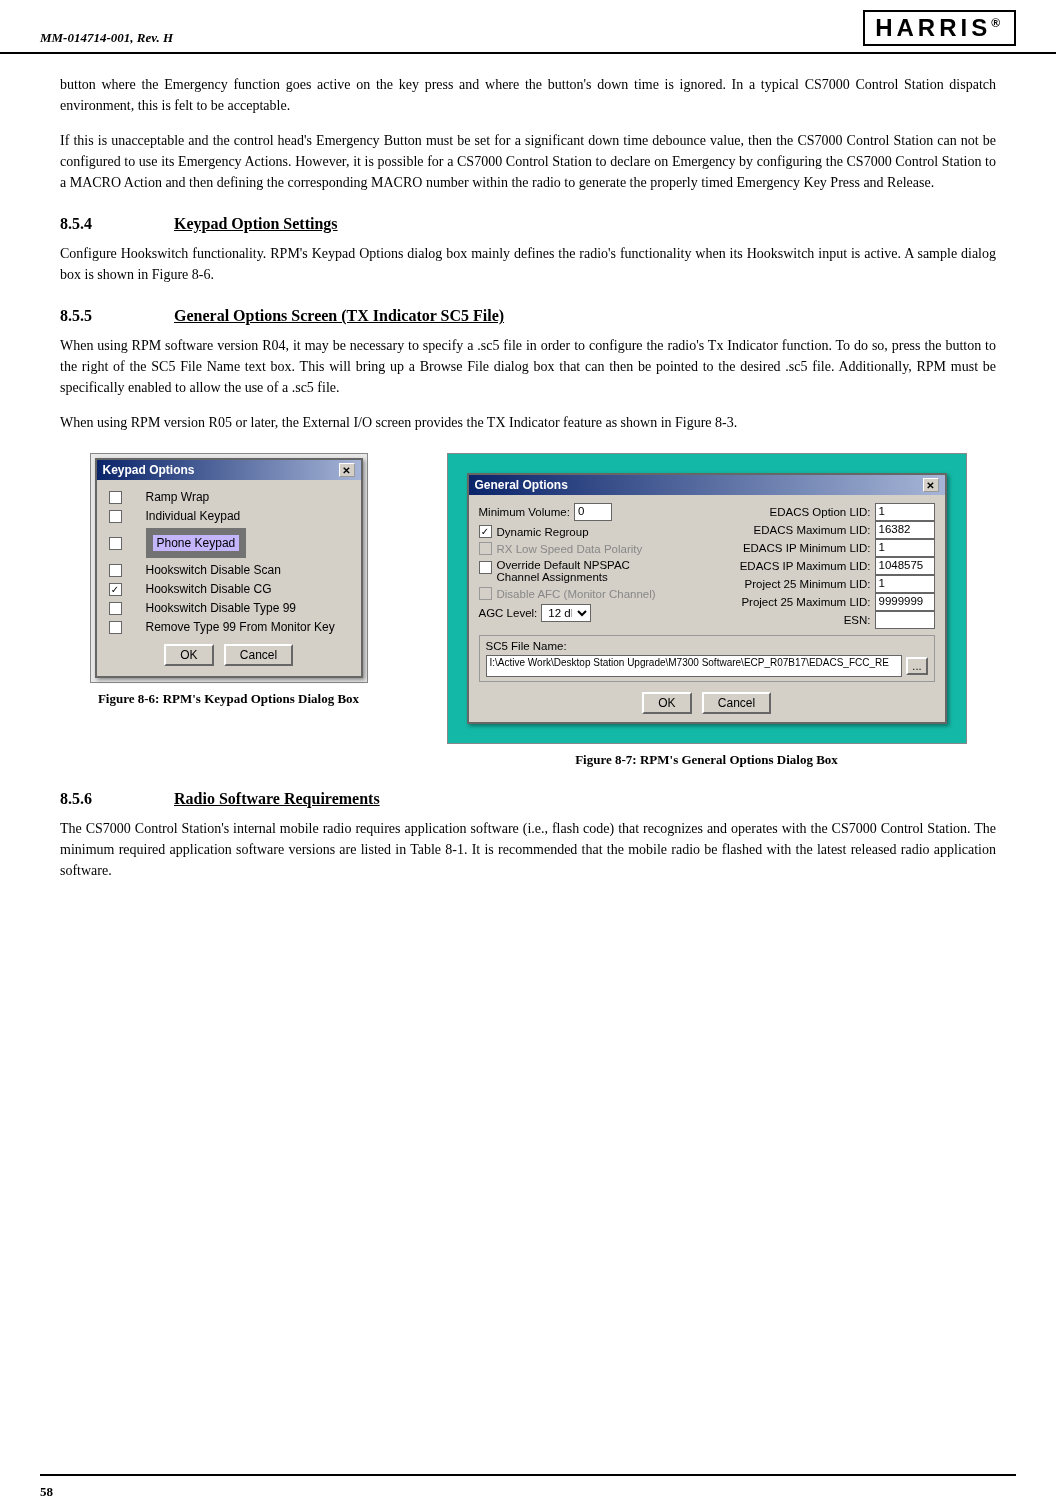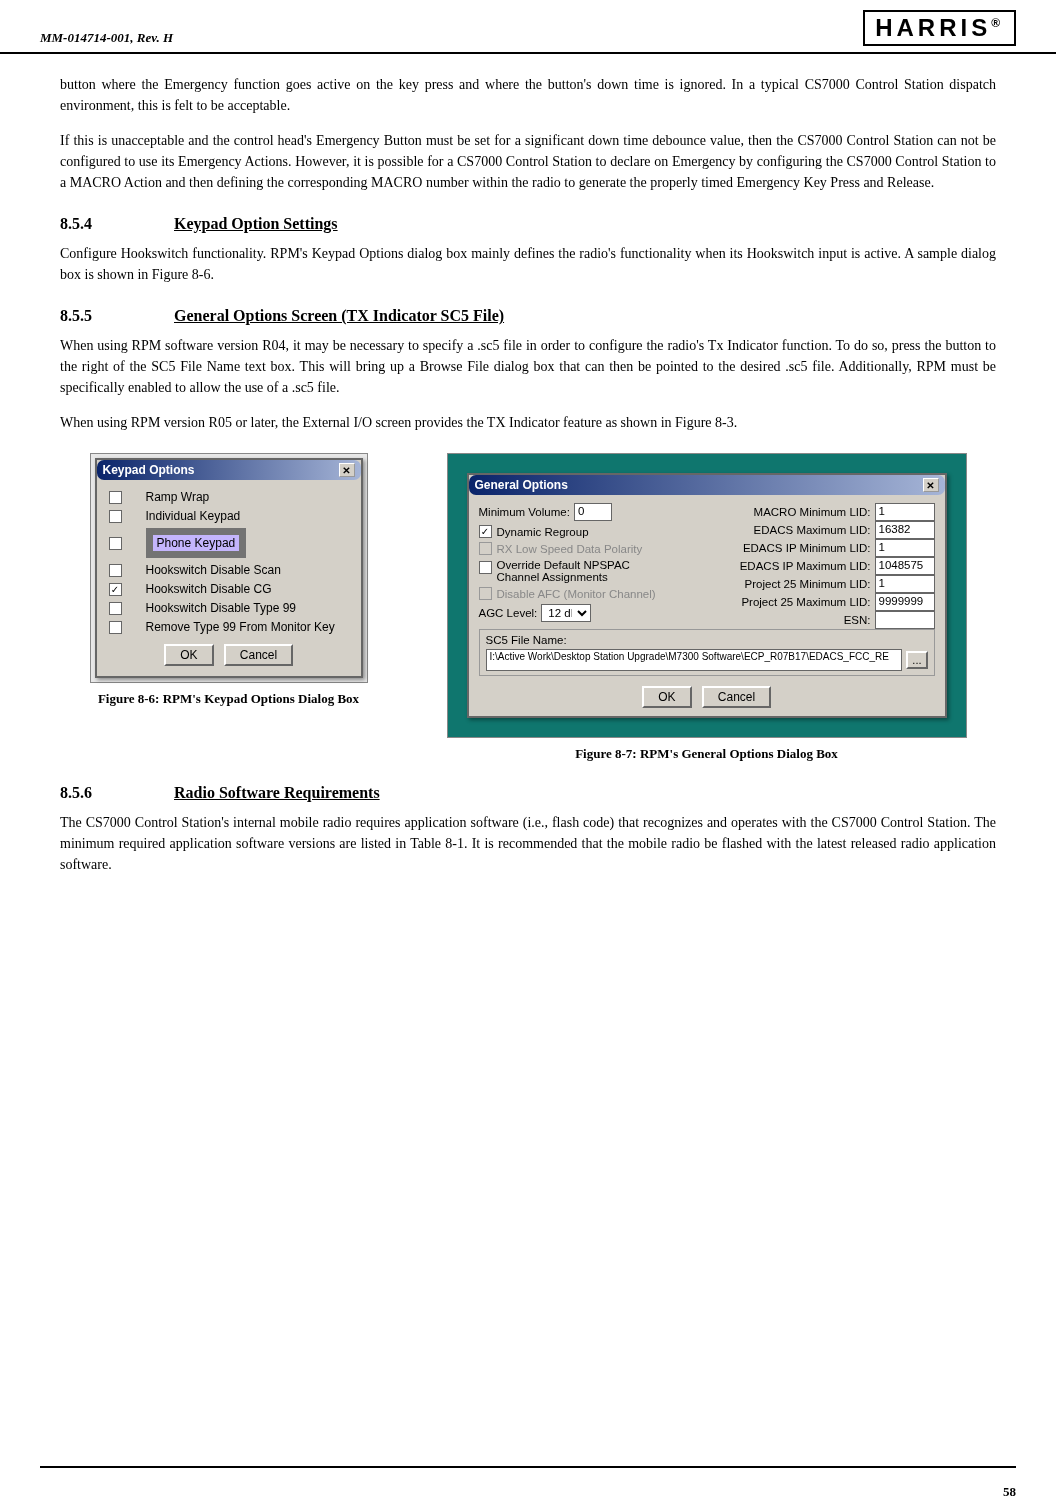--- a/index.html
+++ b/index.html
@@ -33,22 +33,21 @@
     }
     
     .footer {
       position: absolute;
       bottom: 10px;
       left: 40px;
       font-size: 13px;
       font-weight: bold;
       border-top: 2px solid #000;
       width: calc(100% - 80px);
-      padding-top: 16px;
-      text-align: right;
+      padding-top: 8px;
     }
     
     .content {
       padding: 20px 60px 60px 60px;
     }
     .paragraph {
       font-size: 14px;
       line-height: 1.5;
       text-align: justify;
       margin-bottom: 14px;
@@ -101,21 +100,20 @@
     }
     .dialog-titlebar {
       background: linear-gradient(to right, #0a246a, #a6b5d7);
       color: #fff;
       padding: 3px 6px;
       display: flex;
       justify-content: space-between;
       align-items: center;
       font-size: 12px;
       font-weight: bold;
-      border-radius: 7px;
     }
     .dialog-close-btn {
       background: #d4d0c8;
       border: 1px solid #999;
       border-top-color: #fff;
       border-left-color: #fff;
       color: #000;
       font-size: 10px;
       width: 16px;
       height: 14px;
@@ -214,20 +212,21 @@
     }
     .go-right-input {
       background: #fff;
       border: 1px solid #666;
       font-size: 11.5px;
       padding: 1px 3px;
       height: 18px;
       width: 60px;
     }
     .sc5-section {
+      margin-top: 6px;
       border: 1px solid #999;
       padding: 4px 6px;
     }
     .sc5-label {
       font-size: 11.5px;
       margin-bottom: 3px;
     }
     .sc5-input-row {
       display: flex;
       align-items: center;
@@ -350,21 +349,21 @@
                 <div class="dialog-btn">OK</div>
                 <div class="dialog-btn">Cancel</div>
               </div>
             </div>
           </div>
         </div>
         <div class="figure-caption">Figure 8-6:  RPM's Keypad Options Dialog Box</div>
       </div>
 
       <div class="figure-wrapper">
-        <div style="border:1px solid #888; padding:19px; background:#0f766e;">
+        <div style="border:1px solid #888; padding:19px; background:#14b8a6;">
           <div class="dialog-box general-dialog">
             <div class="dialog-titlebar">
               <span>General Options</span>
               <div class="dialog-close-btn">✕</div>
             </div>
             <div class="go-body">
               <div class="go-two-col">
 
                 <div class="go-left-col">
 
@@ -396,21 +395,21 @@
                   <div class="go-row">
                     <span class="go-label" style="margin-right:4px;">AGC Level:</span>
                     <select class="select-box">
                       <option>12 dB</option>
                     </select>
                   </div>
                 </div>
 
                 <div class="go-right-col">
                   <div class="go-right-row">
-                    <span class="go-right-label">MACRO Minimum LID:</span>
+                    <span class="go-right-label">EDACS Option LID:</span>
                     <div class="go-right-input">1</div>
                   </div>
                   <div class="go-right-row">
                     <span class="go-right-label">EDACS Maximum LID:</span>
                     <div class="go-right-input">16382</div>
                   </div>
                   <div class="go-right-row">
                     <span class="go-right-label">EDACS IP Minimum LID:</span>
                     <div class="go-right-input">1</div>
                   </div>

